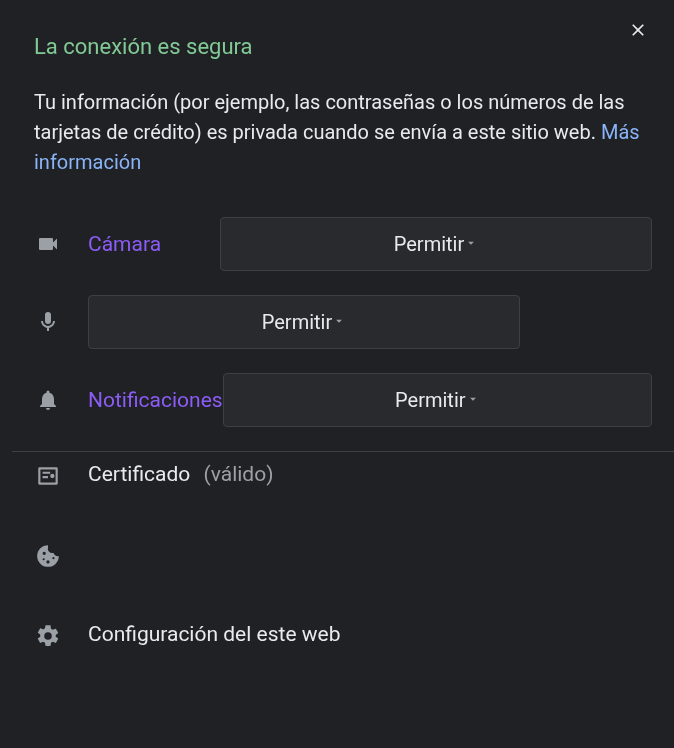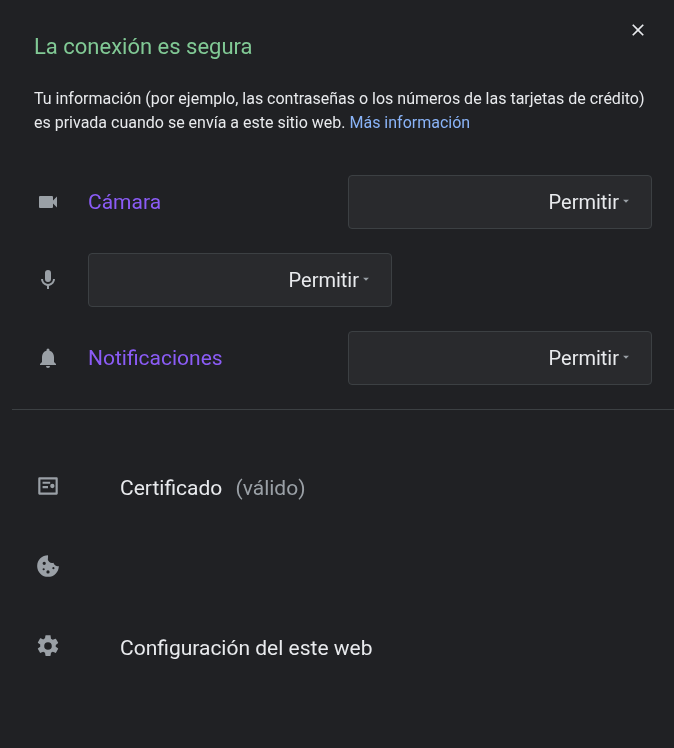--- a/index.html
+++ b/index.html
@@ -29,21 +29,21 @@
     }
     .close-btn svg { width: 20px; height: 20px; }
     .title {
       color: #81c995;
       font-size: 22px;
       font-weight: 400;
       margin-top: 10px;
       margin-bottom: 28px;
     }
     .desc {
-      font-size: 16px;
+      font-size: 20px;
       line-height: 1.5;
       color: #e8eaed;
       margin-bottom: 40px;
     }
     .desc a {
       color: #8ab4f8;
       text-decoration: none;
       cursor: pointer;
     }
     .perm-row {
@@ -62,50 +62,49 @@
       justify-content: center;
       color: #9aa0a6;
     }
     .perm-icon svg { width: 24px; height: 24px; fill: currentColor; }
     .perm-label {
       flex: 1;
       font-size: 21px;
       color: #8b5cf6;
     }
     .perm-select {
-      width: 304px;
+      width: 432px;
       height: 54px;
       background: #292a2d;
       border: 1px solid #3c4043;
       border-radius: 4px;
       display: flex;
       align-items: center;
-      justify-content: flex-end;
+      justify-content: center;
       padding: 0 18px;
       cursor: pointer;
     }
     .perm-select-value {
       font-size: 20px;
       color: #e8eaed;
     }
     .perm-select-caret {
       color: #9aa0a6;
     }
     .perm-select-caret svg { width: 14px; height: 14px; fill: currentColor; }
     .divider {
       height: 1px;
       background: #3c4043;
       margin: 24px -22px 0 -22px;
     }
     .menu-row {
       display: flex;
-      align-items: flex-end;
+      align-items: flex-start;
       height: 80px;
       cursor: pointer;
-      gap: 32px;
     }
     .menu-icon {
       width: 28px;
       height: 28px;
       flex: 0 0 28px;
       margin-right: 26px;
       display: flex;
       align-items: center;
       justify-content: center;
       color: #9aa0a6;

